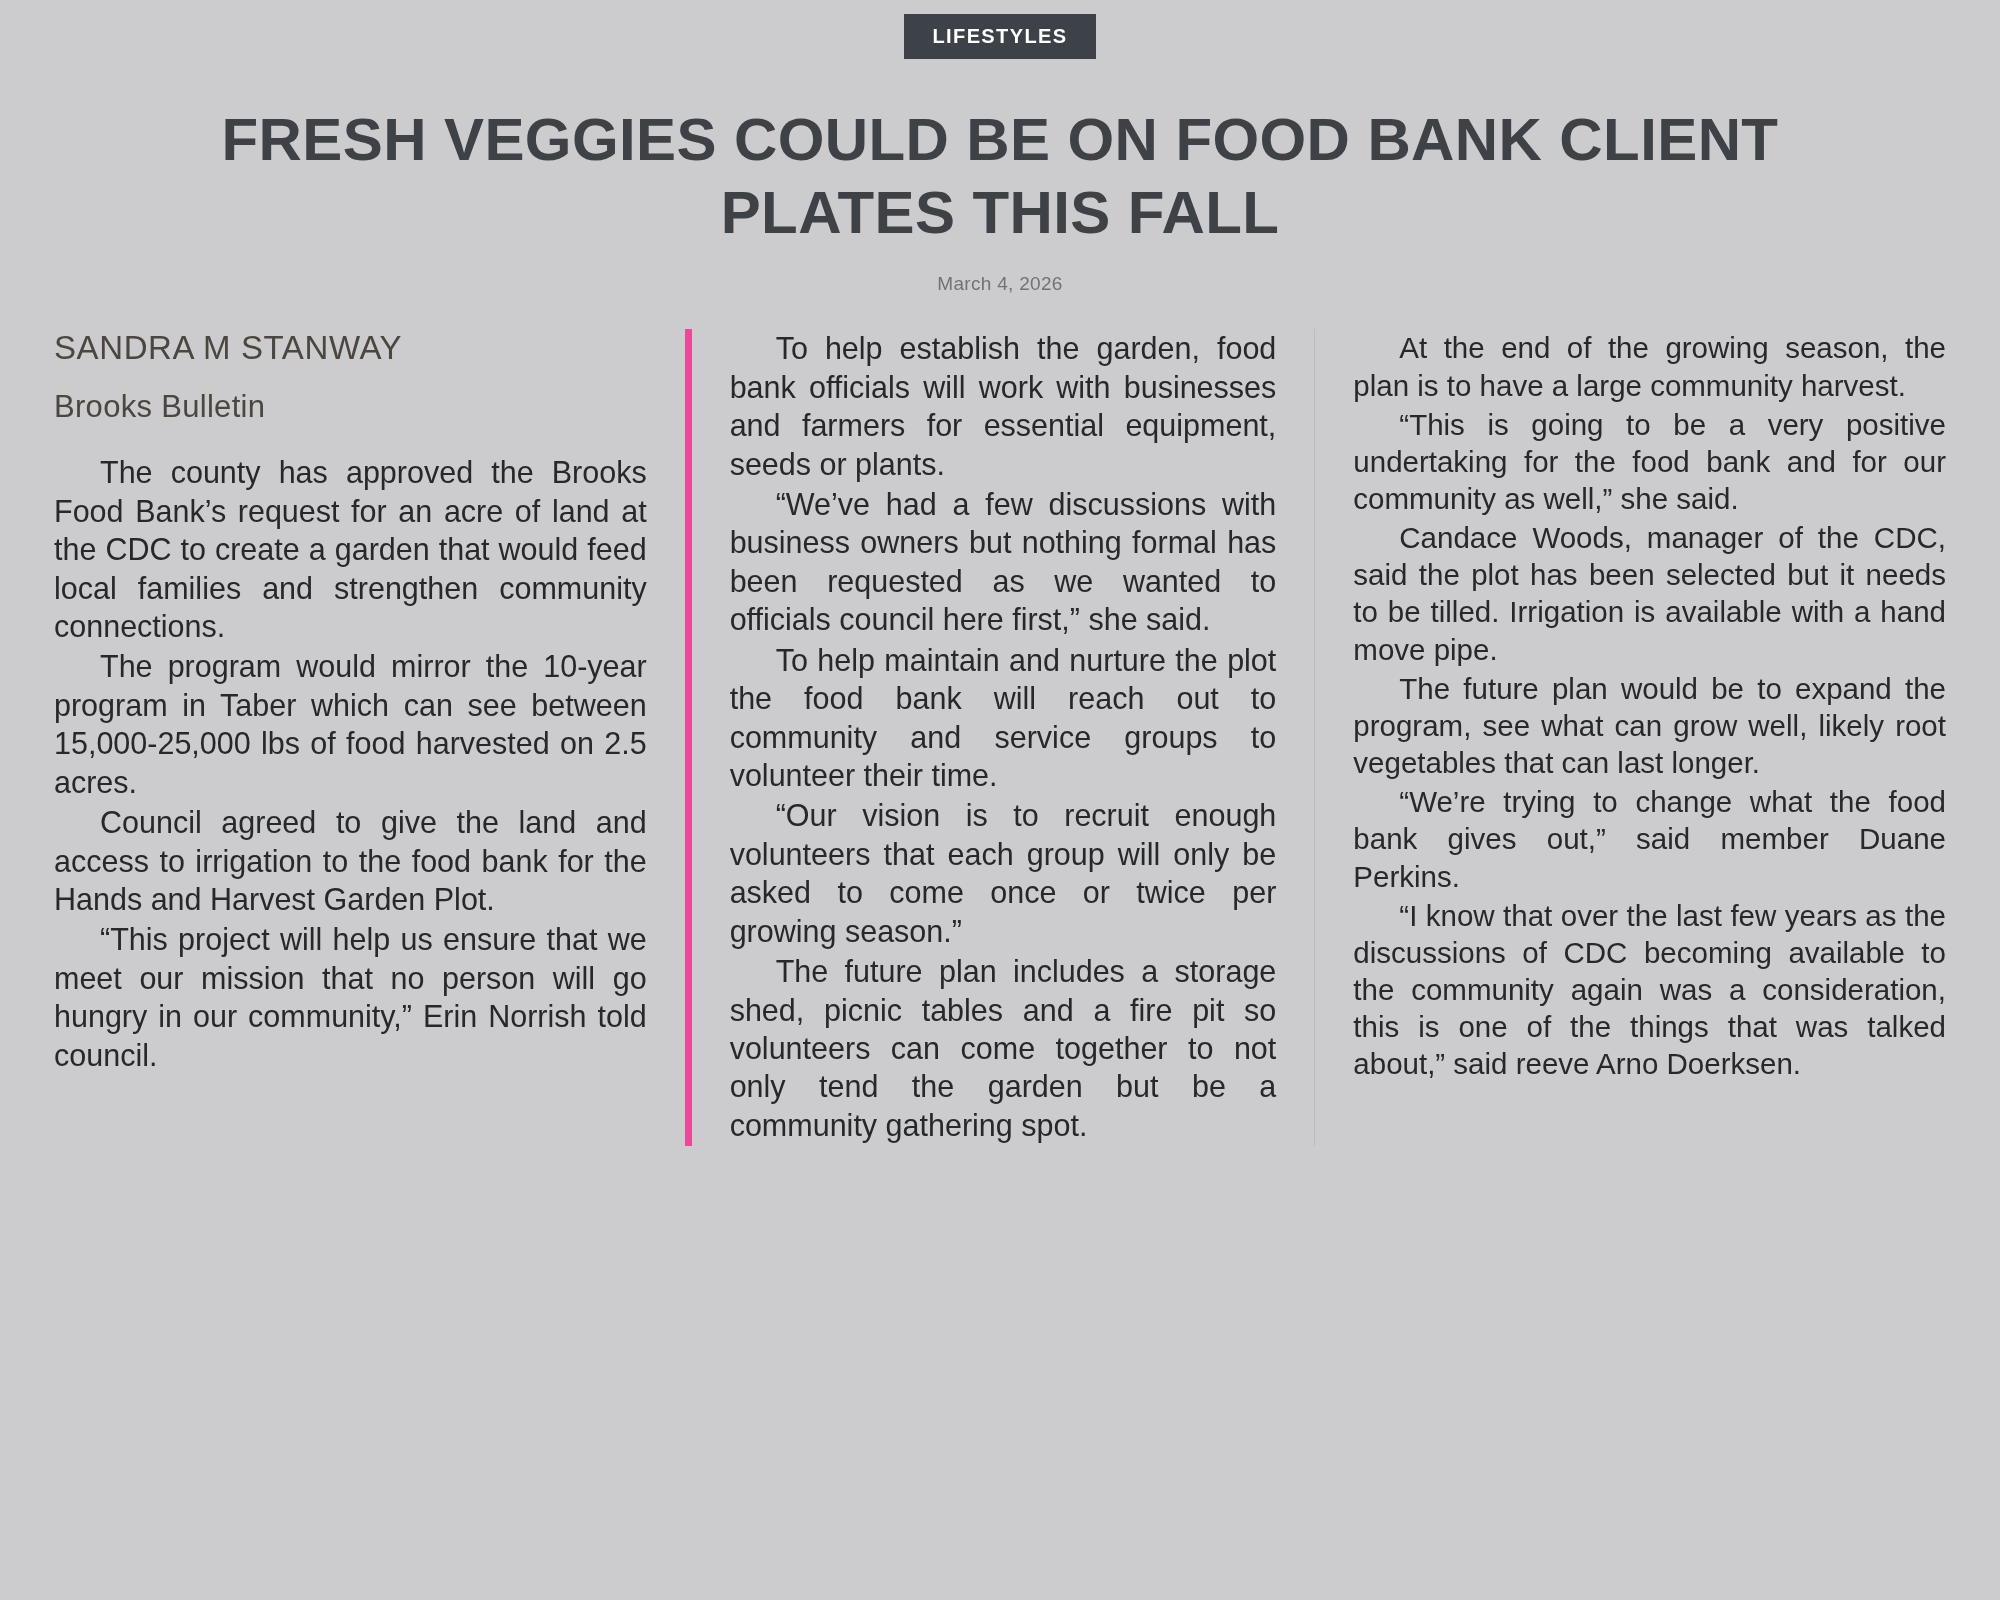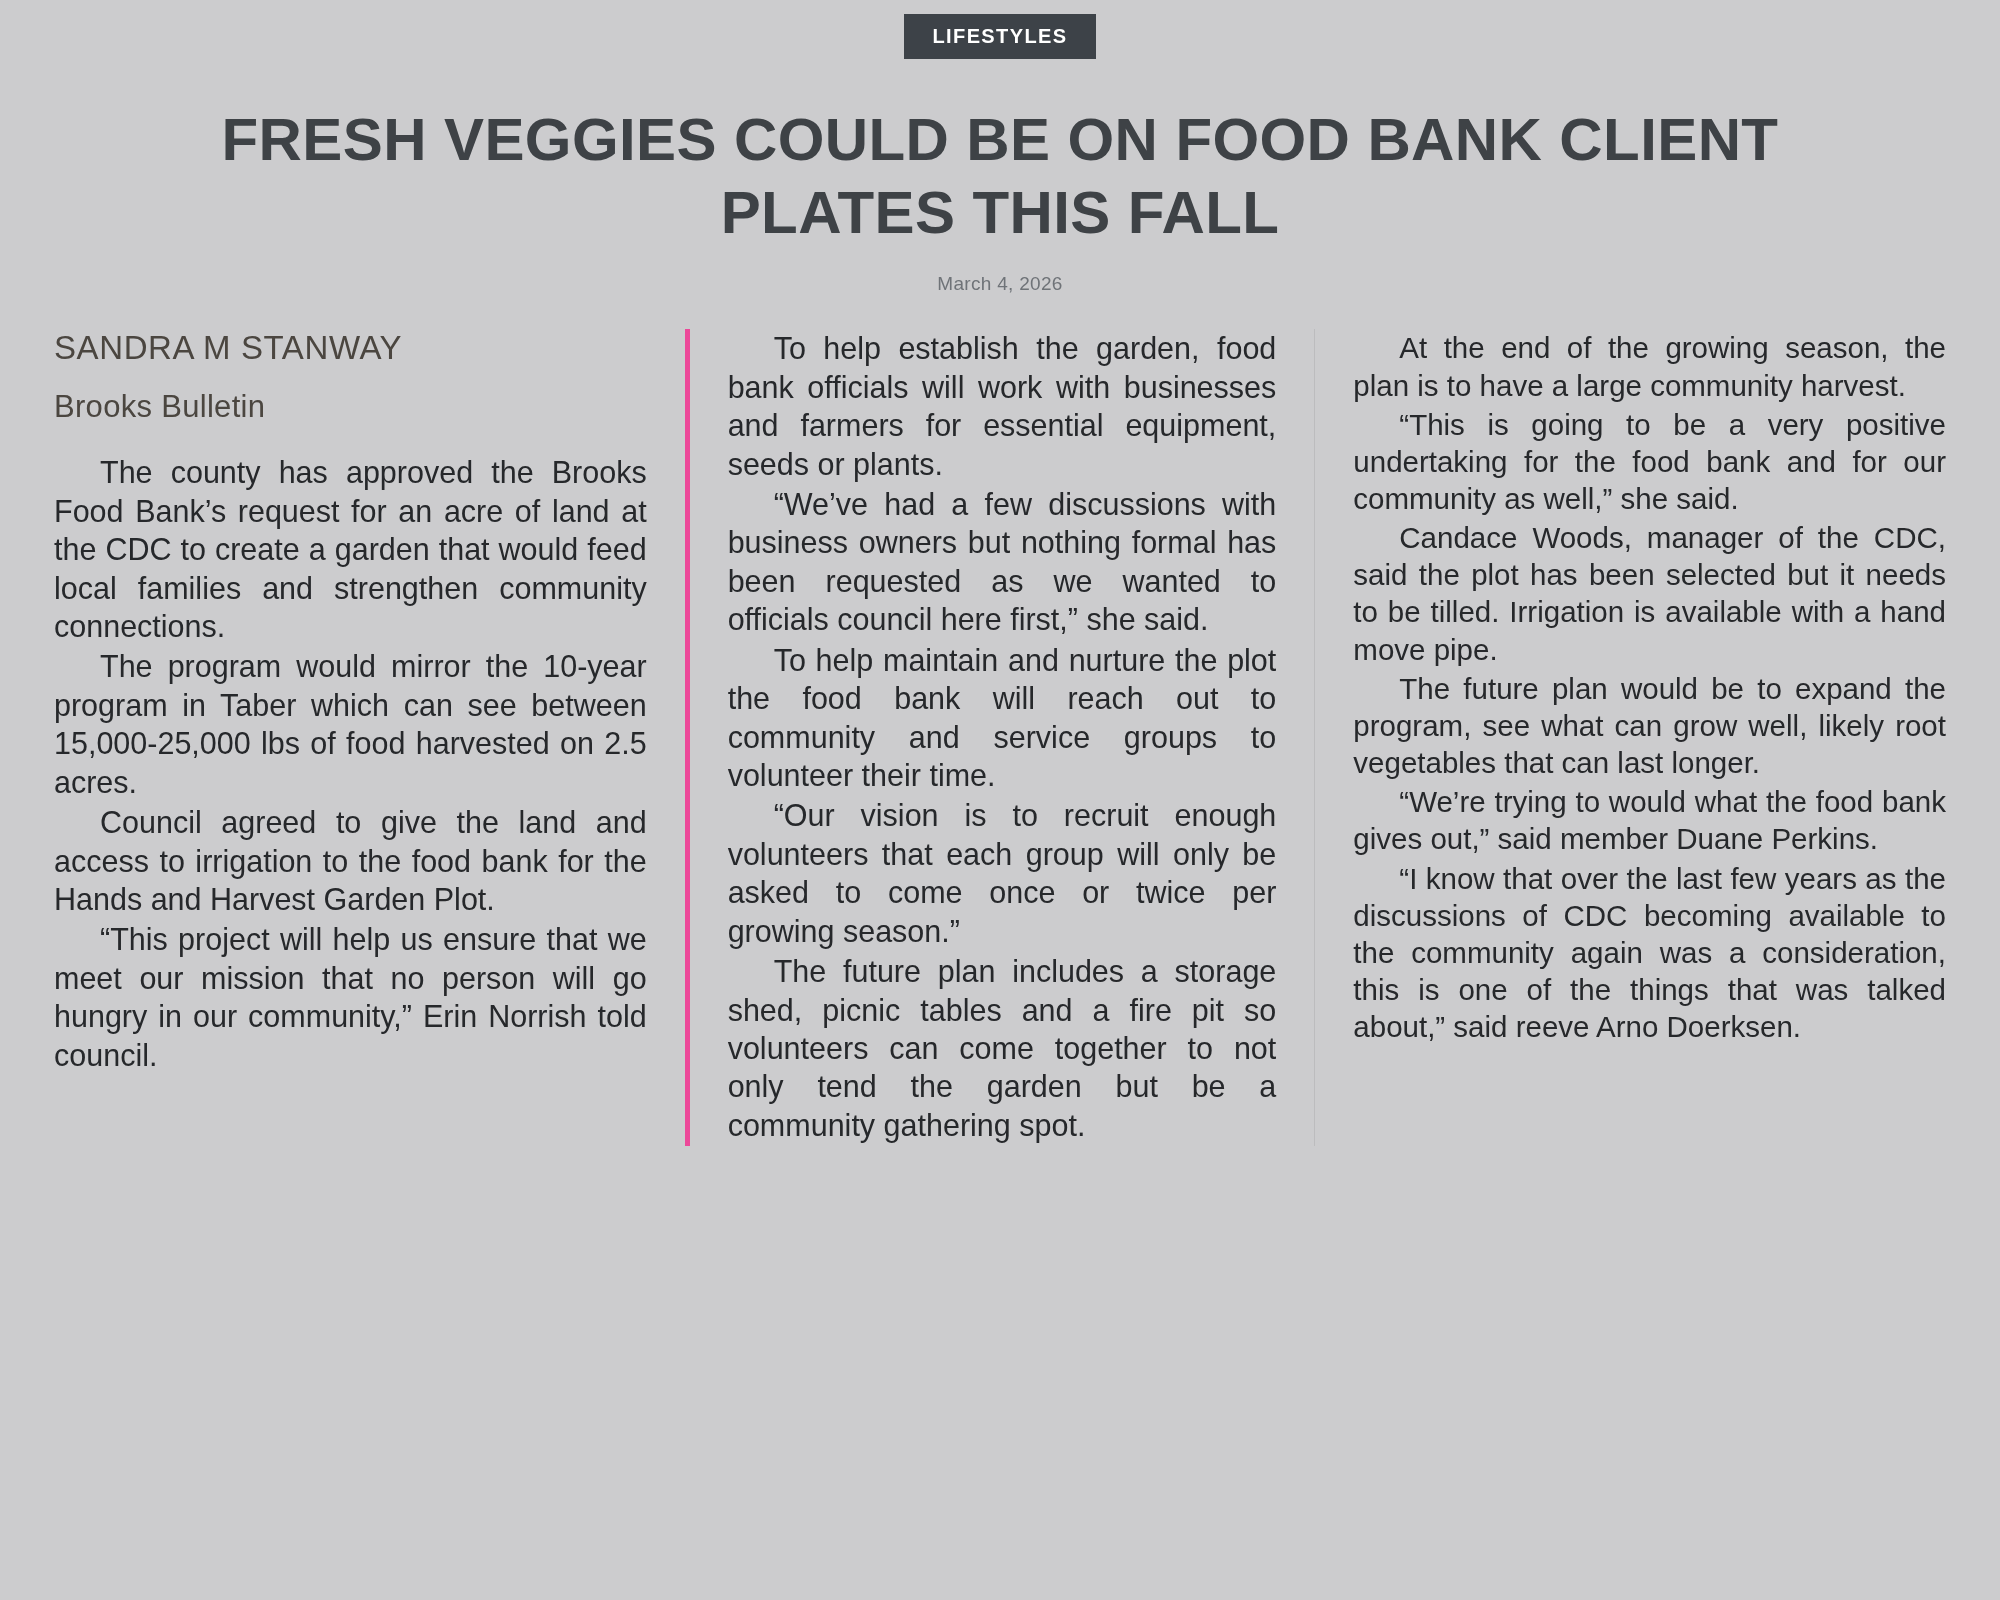--- a/index.html
+++ b/index.html
@@ -63,21 +63,21 @@
     gap: 0;
   }
 
   .col {
     width: 33.333%;
     box-sizing: border-box;
     position: relative;
   }
 
   .col-1 { padding-right: 38px; }
-  .col-2 { padding: 0 38px; border-left: 5px solid #ec4899; border-right: 1px solid #bcbcbe; }
+  .col-2 { padding: 0 38px; border-left: 7px solid #ec4899; border-right: 1px solid #bcbcbe; }
   .col-3 { padding-left: 38px; }
 
   .byline-name {
     color: #4b4640;
     font-size: 33px;
     letter-spacing: 0.6px;
     margin-bottom: 22px;
     white-space: nowrap;
   }
 
@@ -131,18 +131,18 @@
       <p class="body">To help maintain and nurture the plot the food bank will reach out to community and service groups to volunteer their time.</p>
       <p class="body">“Our vision is to recruit enough volunteers that each group will only be asked to come once or twice per growing season.”</p>
       <p class="body">The future plan includes a storage shed, picnic tables and a fire pit so volunteers can come together to not only tend the garden but be a community gathering spot.</p>
     </div>
 
     <div class="col col-3">
       <p class="body">At the end of the growing season, the plan is to have a large community harvest.</p>
       <p class="body">“This is going to be a very positive undertaking for the food bank and for our community as well,” she said.</p>
       <p class="body">Candace Woods, manager of the CDC, said the plot has been selected but it needs to be tilled. Irrigation is available with a hand move pipe.</p>
       <p class="body">The future plan would be to expand the program, see what can grow well, likely root vegetables that can last longer.</p>
-      <p class="body">“We’re trying to would what the food bank gives out,” said member Duane Perkins.</p>
+      <p class="body">“We’re trying to change what the food bank gives out,” said member Duane Perkins.</p>
       <p class="body">“I know that over the last few years as the discussions of CDC becoming available to the community again was a consideration, this is one of the things that was talked about,” said reeve Arno Doerksen.</p>
     </div>
 
   </div>
 </div>
 
 </body></html>

